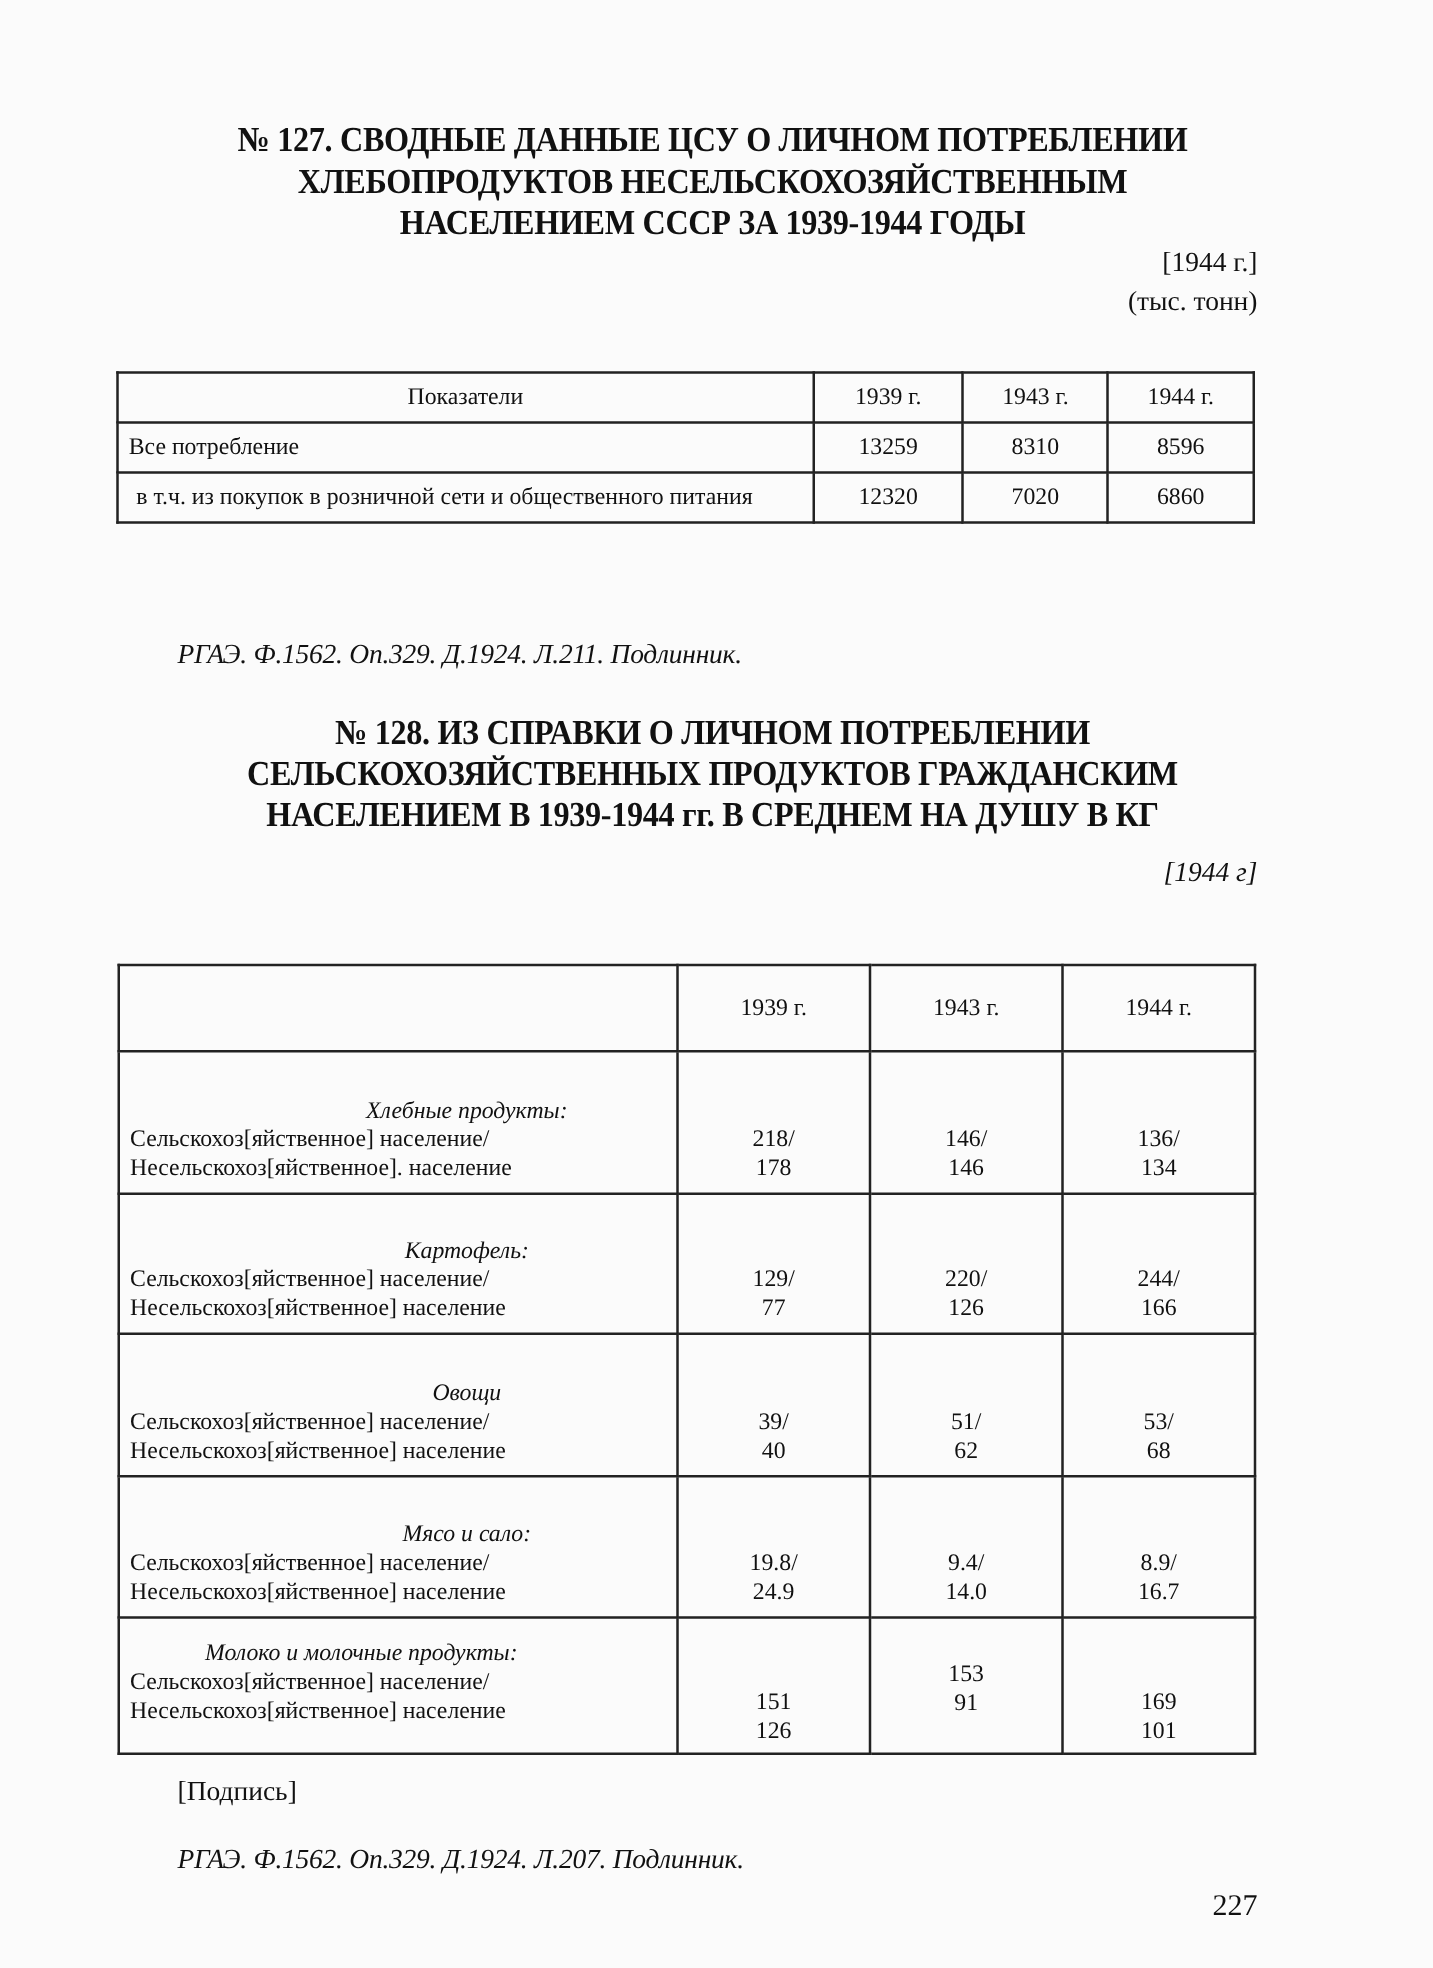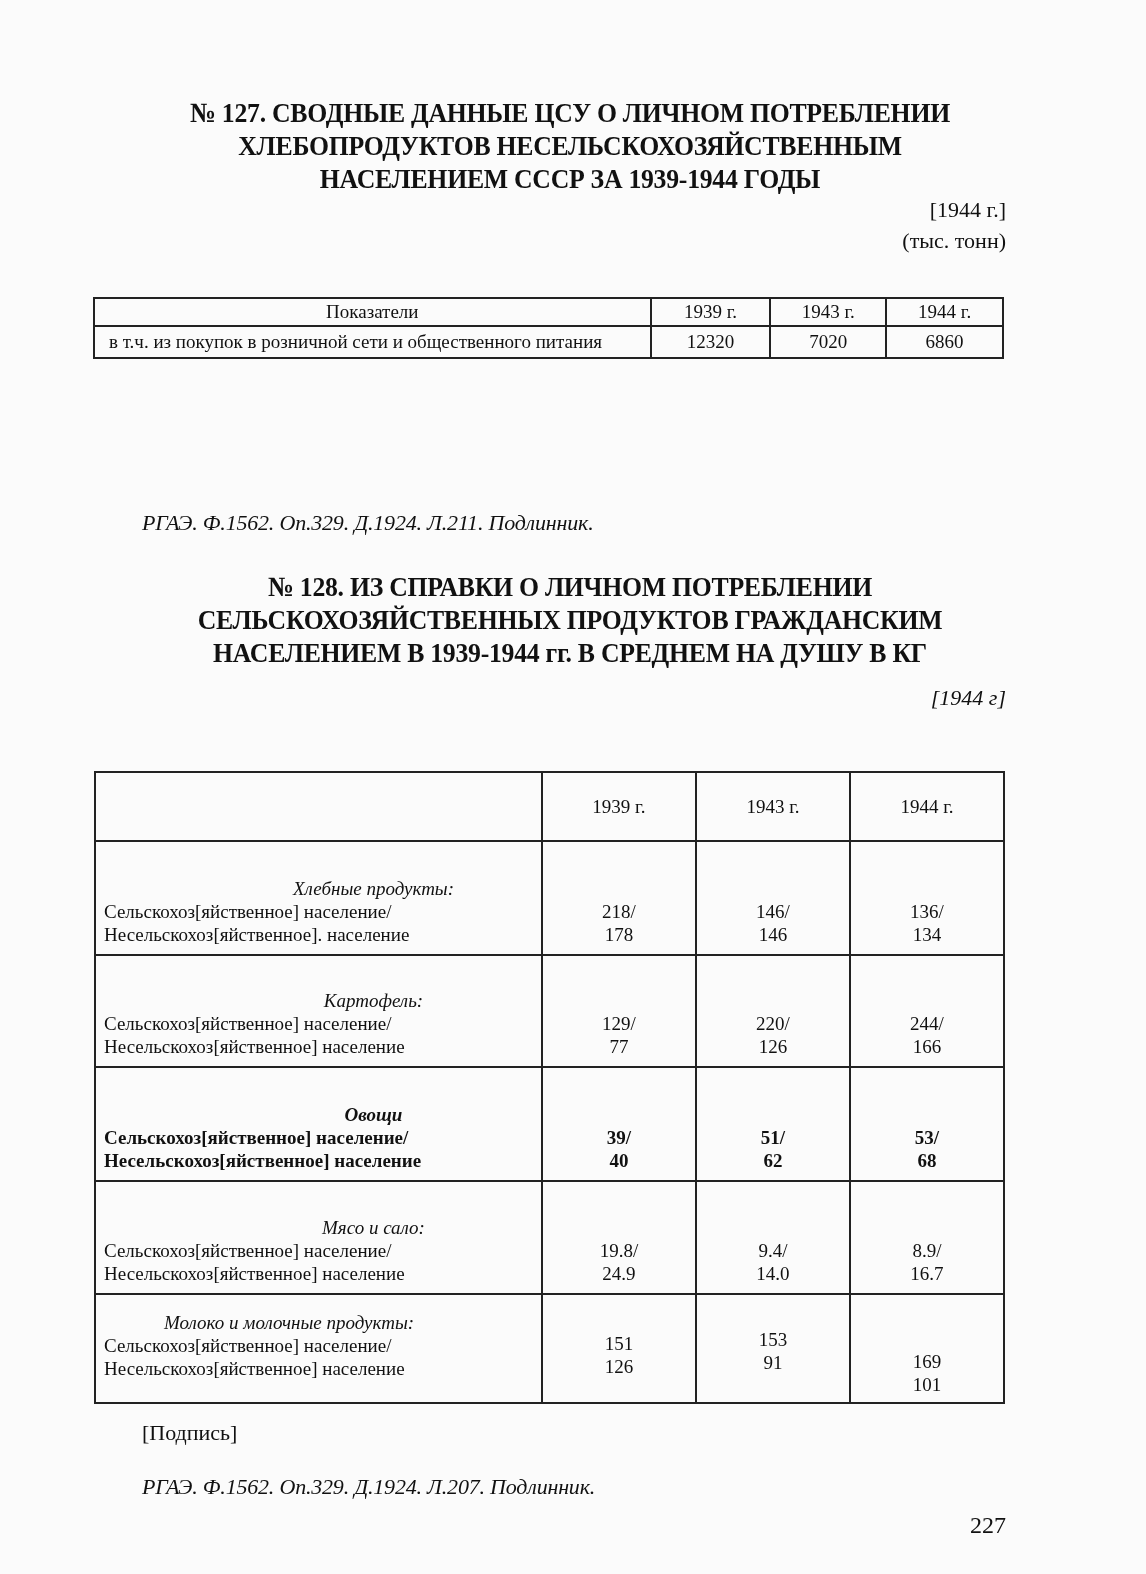--- a/index.html
+++ b/index.html
@@ -36,21 +36,21 @@
 
   
   .t1 {
     left: 93px; top: 297px;
     border-collapse: collapse;
     font-size: 19px;
     width: 911px;
   }
   .t1 td {
     border: 2px solid #222;
-    height: 28px;
+    height: 40px;
     padding: 0 8px;
     box-sizing: border-box;
   }
   .t1 td.num { text-align: center; }
   .t1 td.ind { padding-left: 14px; }
 
   
   .t2 {
     left: 94px; top: 771px;
     border-collapse: collapse;
@@ -89,20 +89,26 @@
 
 <table class="abs t1">
   <tbody>
       <tr>
     <td style="text-align:center;width:558px;">Показатели</td>
     <td class="num" style="width:120px;">1939 г.</td>
     <td class="num" style="width:116px;">1943 г.</td>
     <td class="num" style="width:117px;">1944 г.</td>
   </tr>
   <tr style="height:32px;">
+    <td>Все потребление</td>
+    <td class="num">13259</td>
+    <td class="num">8310</td>
+    <td class="num">8596</td>
+  </tr>
+  <tr style="height:32px;">
     <td class="ind">в т.ч. из покупок в розничной сети и общественного питания</td>
     <td class="num">12320</td>
     <td class="num">7020</td>
     <td class="num">6860</td>
   </tr>
 </tbody>
   </table>
 
 <div class="abs source" style="left:142px;top:510px;">РГАЭ. Ф.1562. Оп.329. Д.1924. Л.211. Подлинник.</div>
 
@@ -155,21 +161,21 @@
     <td class="val">
           <span class="line">220/</span>
           <span class="line">126</span>
         </td>
     <td class="val">
           <span class="line">244/</span>
           <span class="line">166</span>
         </td>
   </tr>
 
-  <tr style="height:114px;font-weight:bold;">
+  <tr style="height:114px;">
     <td class="lab">
       <span class="cat">Овощи</span>
       <span class="line">Сельскохоз[яйственное] население/</span>
       <span class="line">Несельскохоз[яйственное] население</span>
     </td>
     <td class="val">
           <span class="line">39/</span>
           <span class="line">40</span>
         </td>
     <td class="val">
@@ -201,21 +207,21 @@
           <span class="line">16.7</span>
         </td>
   </tr>
 
   <tr style="height:109px;">
     <td class="lab" style="padding-bottom:22px;">
       <span class="cat" style="padding-left:60px;text-align:left;">Молоко и молочные продукты:</span>
       <span class="line">Сельскохоз[яйственное] население/</span>
       <span class="line">Несельскохоз[яйственное] население</span>
     </td>
-    <td class="val" style="padding-bottom:24px;">
+    <td class="val" style="padding-bottom:6px;">
           <span class="line">151</span>
           <span class="line">126</span>
         </td>
     <td class="val" style="padding-bottom:28px;">
           <span class="line">153</span>
           <span class="line">91</span>
         </td>
     <td class="val" style="padding-bottom:6px;">
           <span class="line">169</span>
           <span class="line">101</span>

